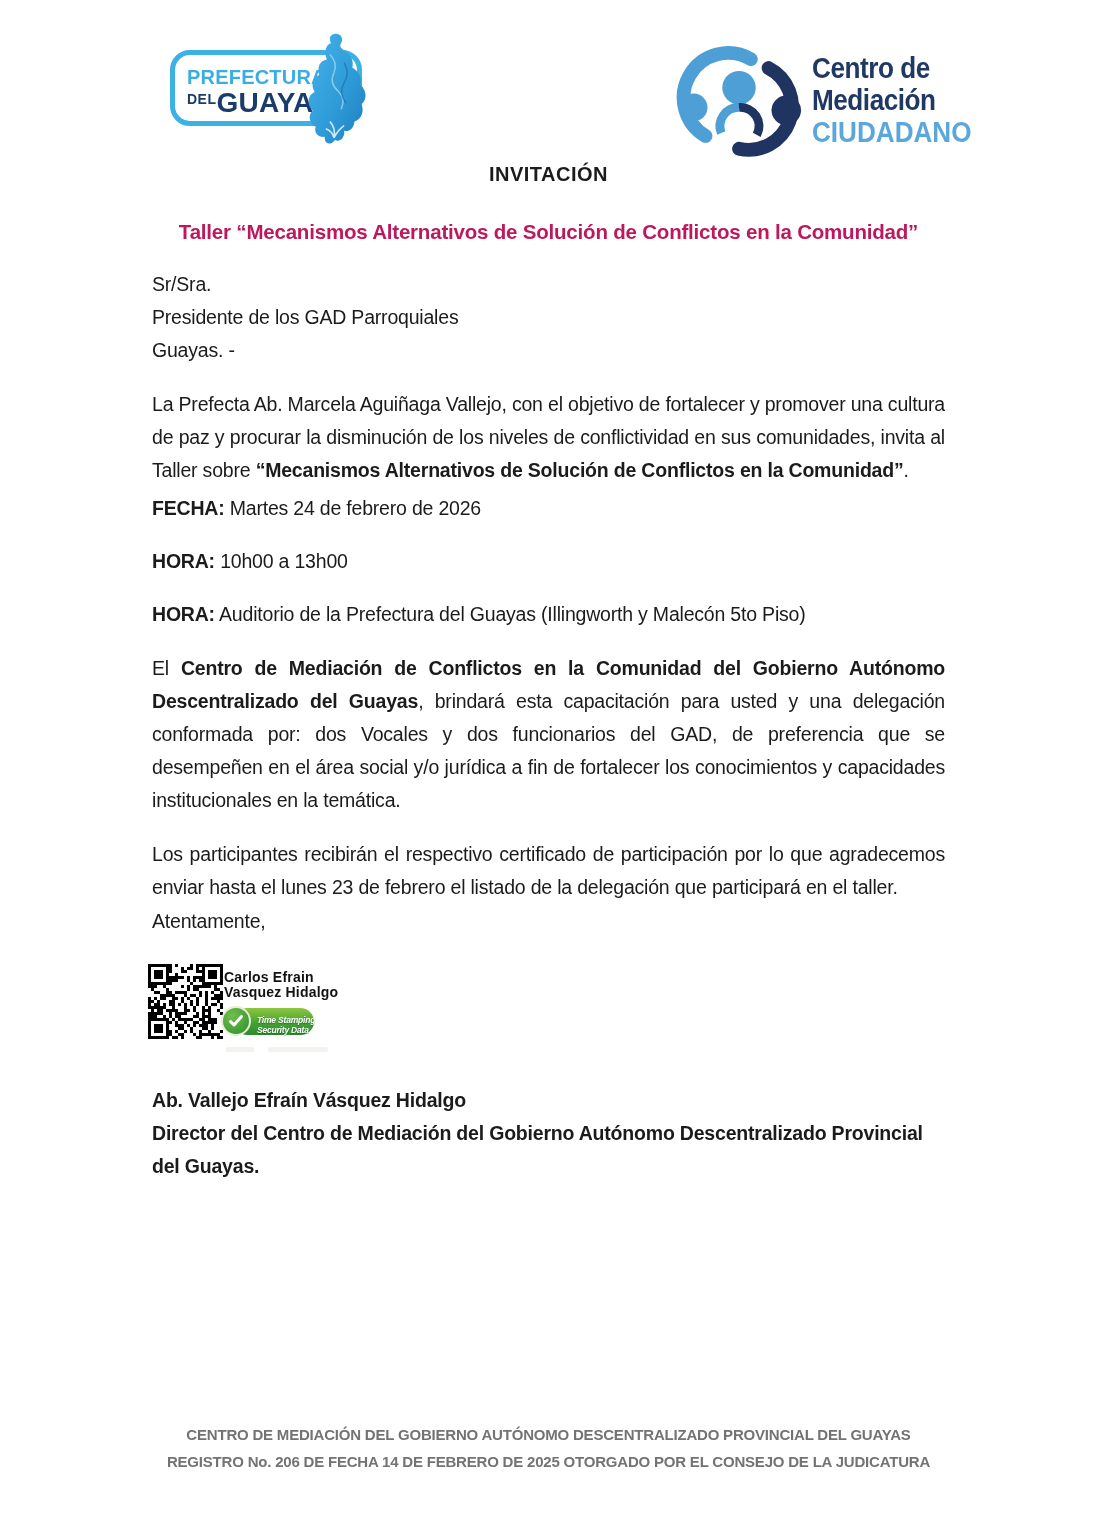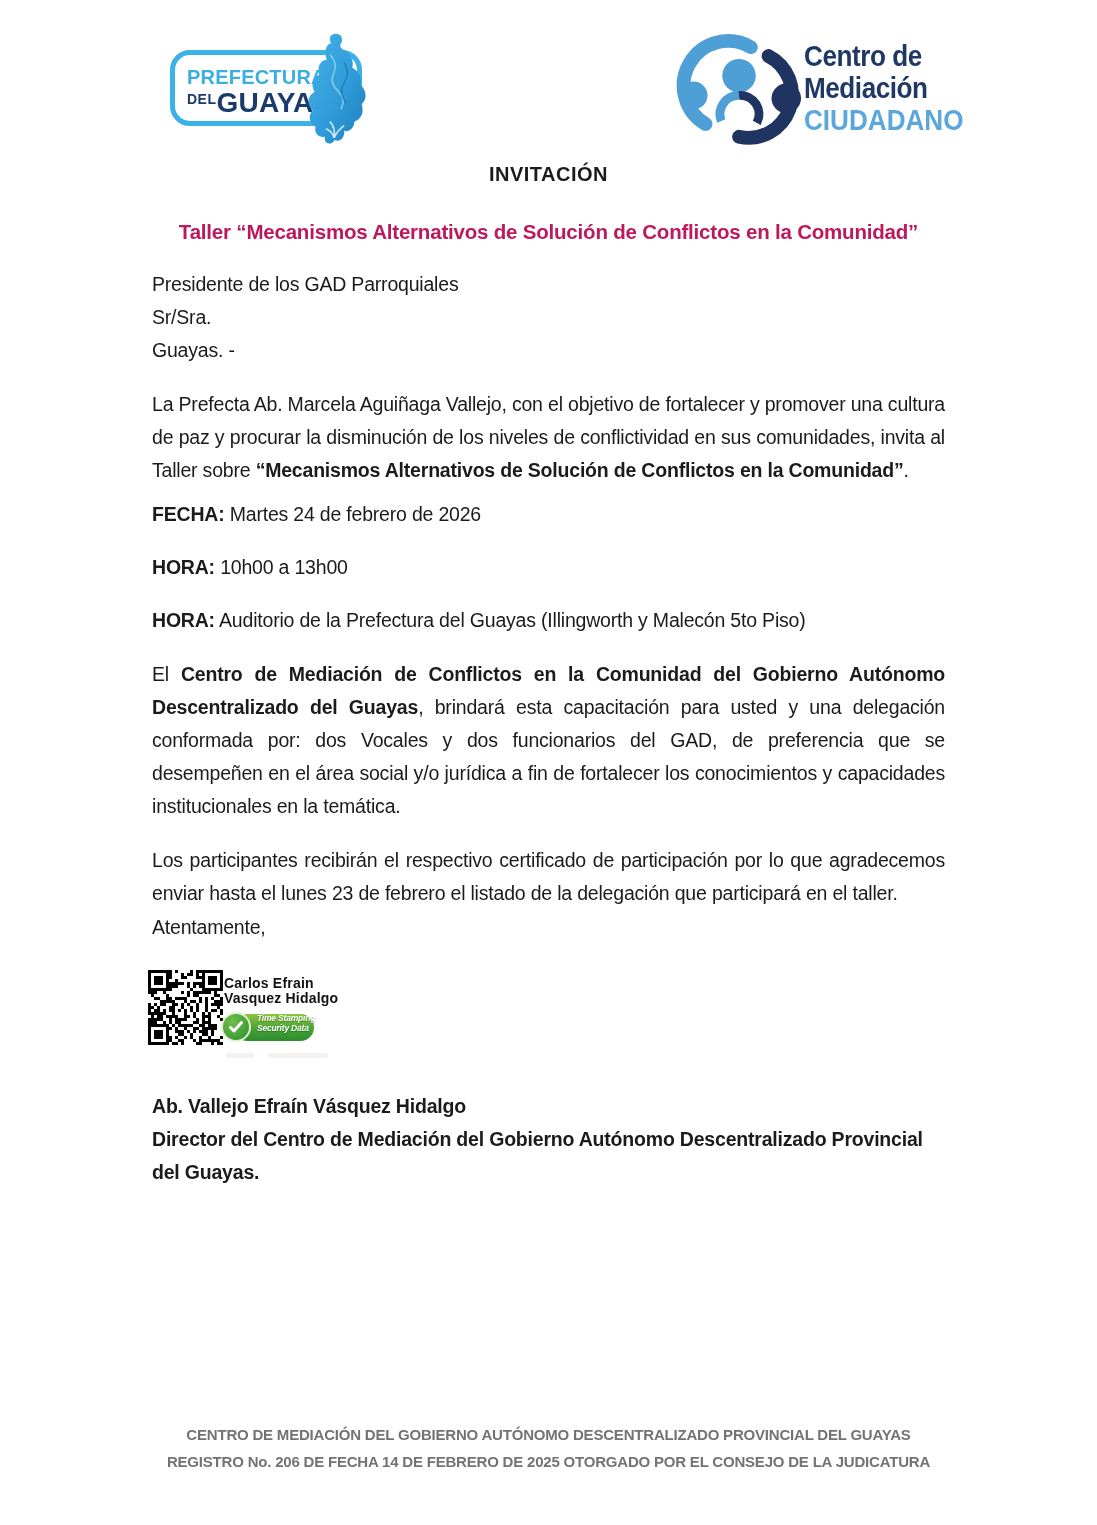--- a/index.html
+++ b/index.html
@@ -18,54 +18,54 @@
   }
   .pref-l1 {
     position:absolute; left:12px; top:11px; font-size:20px; font-weight:800;
     color:#3aaee0; letter-spacing:0.2px; white-space:nowrap;
   }
   .pref-l2 { position:absolute; left:12px; top:32px; white-space:nowrap; }
   .pref-del { font-size:14px; font-weight:800; color:#1b3b6b; vertical-align:8px; letter-spacing:0.5px; }
   .pref-guayas { font-size:28px; font-weight:800; color:#1b3b6b; letter-spacing:0.2px; }
   .pref-map { position:absolute; left:128px; top:-6px; width:80px; height:114px; }
 
-  .logo-cm { position:absolute; left:676px; top:32px; display:flex; }
+  .logo-cm { position:absolute; left:676px; top:44px; display:flex; gap:8px; }
   .cm-icon { width:128px; height:114px; }
   .cm-text { padding-top:8px; transform:scaleX(0.9); transform-origin:left top; }
   .cm-line { display:block; font-size:29px; line-height:32px; font-weight:700;
              color:#1f3864; letter-spacing:-0.5px; white-space:nowrap; }
   .cm-ciudadano { color:#5ba7db; letter-spacing:0px; }
 
   
   .content {
     position:absolute; top:158px; left:152px; width:793px;
     font-size:19.5px; line-height:33px; letter-spacing:-0.2px; color:#1b1b1b;
   }
   .doc-title { text-align:center; font-size:20px; font-weight:600; letter-spacing:0.5px; }
   .doc-subtitle {
     text-align:center; margin-top:24px; font-size:20.5px; font-weight:600;
     color:#be185d; letter-spacing:-0.2px;
   }
   .recipient { margin-top:20px; }
   .para { margin-top:21px; }
   .just { text-align:justify; }
   .info-line { margin-top:20px; }
-  .info-first { margin-top:11px; }
+  .info-first { margin-top:5px; }
   .closing { margin-top:1px; }
   b, .bold { font-weight:700; }
 
   
   .stamp { margin-top:26px; margin-left:-4px; display:flex; align-items:flex-start; gap:1px; }
   .qr { width:75px; height:75px; display:block; }
   .stamp-right { padding-top:6px; }
   .stamp-name { font-size:14px; line-height:15px; font-weight:700; letter-spacing:0.2px; color:#111; }
   .ts-badge {
     position:relative; margin-top:8px; margin-left:10px; width:80px; height:27px;
     border-radius:14px; background:linear-gradient(#8ec63f 0%, #46a236 55%, #2e8b2e 100%);
-    display:flex; align-items:flex-start; padding-left:23px;
+    display:flex; align-items:flex-end; padding-left:23px;
   }
   .ts-check {
     position:absolute; left:-13px; top:-2px; width:30px; height:30px; border-radius:50%;
     background:radial-gradient(circle at 35% 30%, #6fbf4c, #2f8d2f);
     border:2px solid #e2f1d3; display:flex; align-items:center; justify-content:center;
   }
   .ts-text { font-size:8.5px; line-height:9.5px; font-weight:700; font-style:italic;
              color:#ffffff; text-shadow:0 1px 1px rgba(0,60,0,0.45); white-space:nowrap; }
   .ts-text span { display:block; }
   .faint-row { margin-top:12px; margin-left:2px; display:flex; gap:14px; }
@@ -120,22 +120,22 @@
       <span class="cm-line">Mediación</span>
       <span class="cm-line cm-ciudadano">CIUDADANO</span>
     </div>
   </div>
 
   <main class="content">
     <div class="doc-title">INVITACIÓN</div>
     <div class="doc-subtitle">Taller “Mecanismos Alternativos de Solución de Conflictos en la Comunidad”</div>
 
     <div class="recipient">
+      <div>Sr/Sra.</div>
       <div>Presidente de los GAD Parroquiales</div>
-      <div>Sr/Sra.</div>
       <div>Guayas. -</div>
     </div>
 
     <p class="para just"><span>La Prefecta Ab. Marcela Aguiñaga Vallejo, con el objetivo de fortalecer y promover una cultura de paz y procurar la disminución de los niveles de conflictividad en sus comunidades, invita al Taller sobre </span><b>“Mecanismos Alternativos de Solución de Conflictos en la Comunidad”</b><span>.</span></p>
 
     <p class="info-line info-first"><b>FECHA:</b><span> Martes 24 de febrero de 2026</span></p>
 
     <p class="info-line"><b>HORA:</b><span> 10h00 a 13h00</span></p>
 
     <p class="info-line"><b>HORA:</b><span> Auditorio de la Prefectura del Guayas (Illingworth y Malecón 5to Piso)</span></p>

